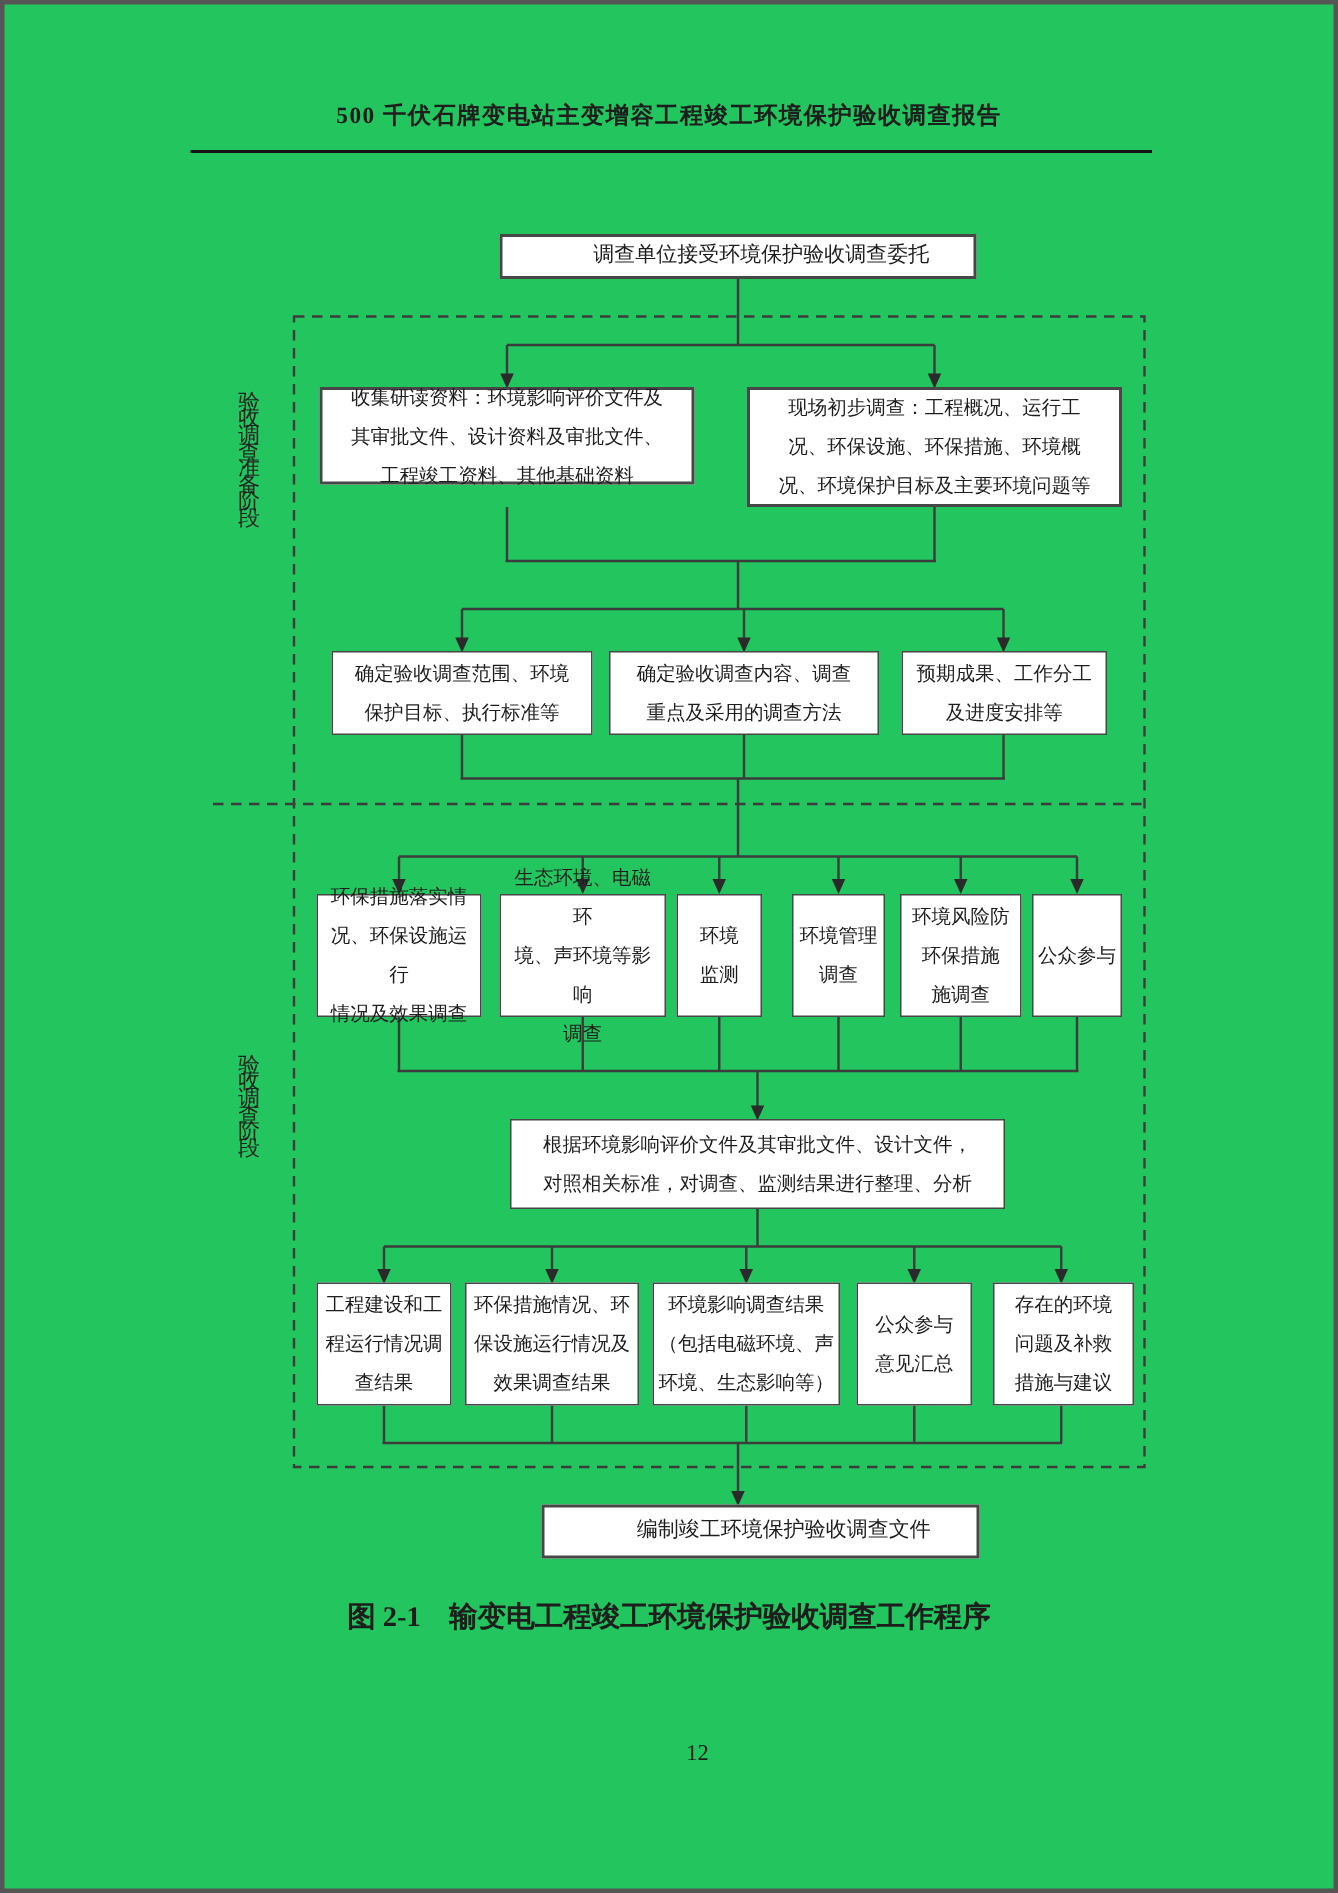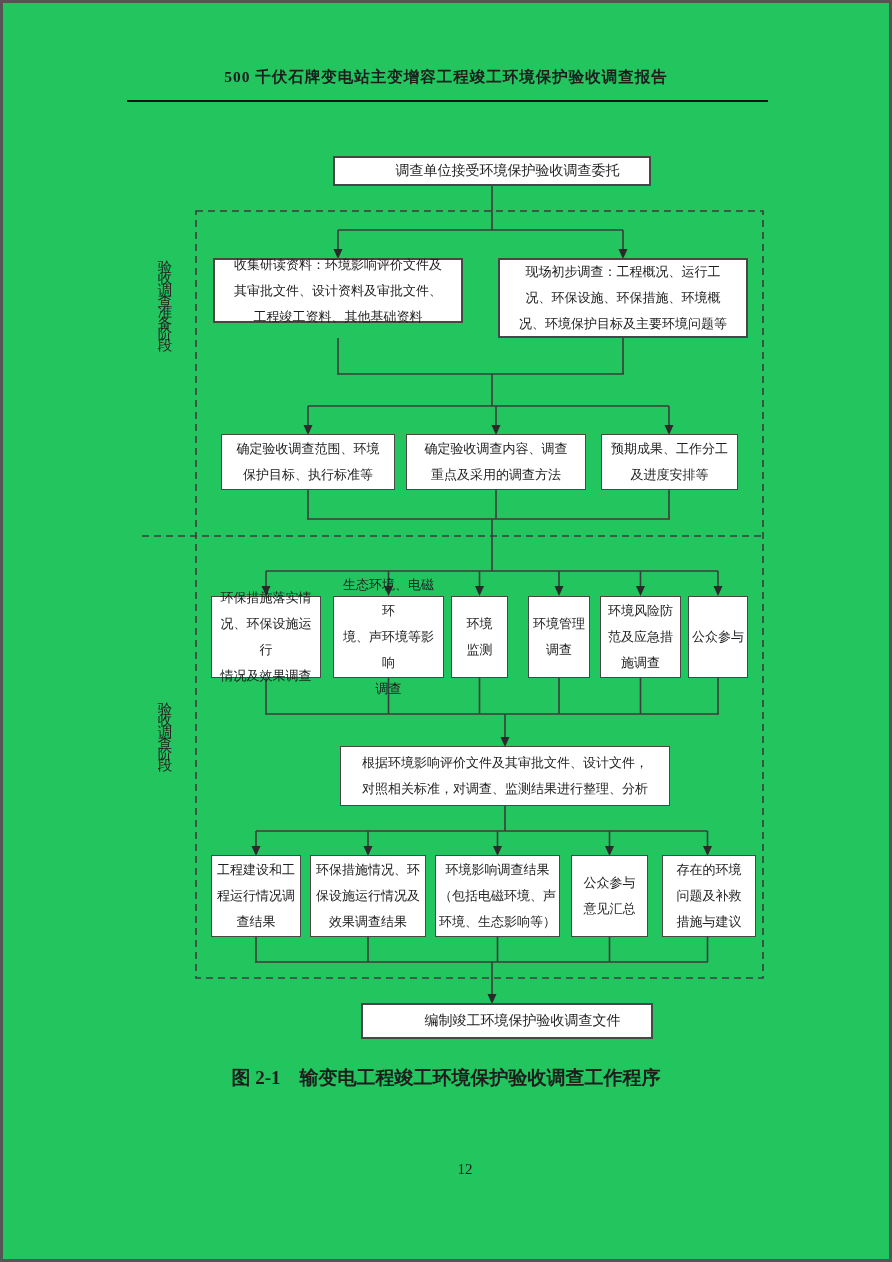--- a/index.html
+++ b/index.html
@@ -177,21 +177,21 @@
 况、环保设施运行
 情况及效果调查</div>
   <div class="fc-box" style="left:330px; top:593px; width:111px; height:82px;">生态环境、电磁环
 境、声环境等影响
 调查</div>
   <div class="fc-box" style="left:448px; top:593px; width:57px; height:82px;">环境
 监测</div>
   <div class="fc-box" style="left:525px; top:593px; width:62px; height:82px;text-align:center;">环境管理
 调查</div>
   <div class="fc-box" style="left:597px; top:593px; width:81px; height:82px;">环境风险防
-范及应急措
+环保措施
 施调查</div>
   <div class="fc-box" style="left:685px; top:593px; width:60px; height:82px;">公众参与</div>
 
   <div class="fc-box" style="left:337px; top:743px; width:330px; height:60px;">根据环境影响评价文件及其审批文件、设计文件，
 对照相关标准，对调查、监测结果进行整理、分析</div>
 
   <div class="fc-box" style="left:208px; top:852px; width:90px; height:82px;">工程建设和工
 程运行情况调
 查结果</div>
   <div class="fc-box" style="left:307px; top:852px; width:116px; height:82px;">环保措施情况、环

